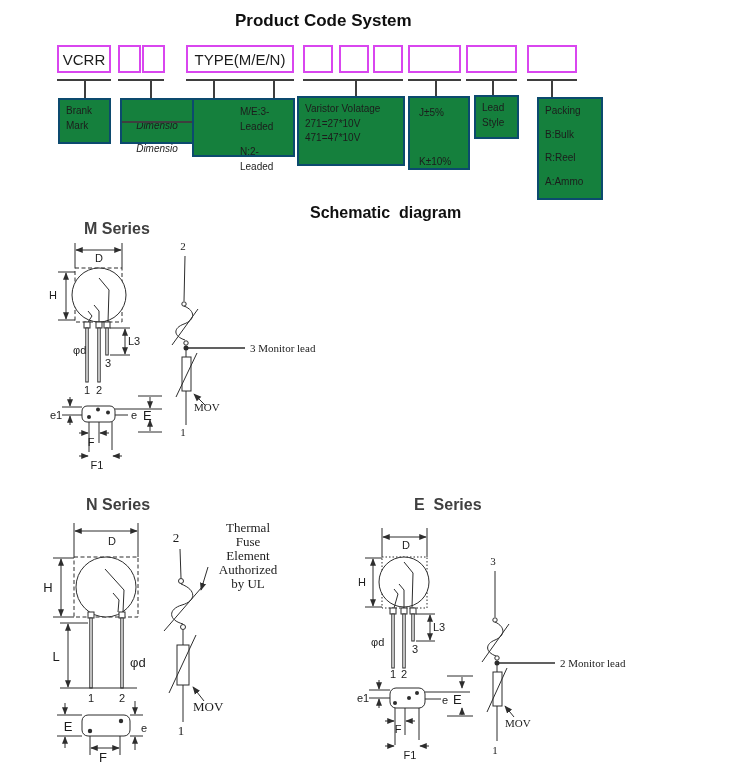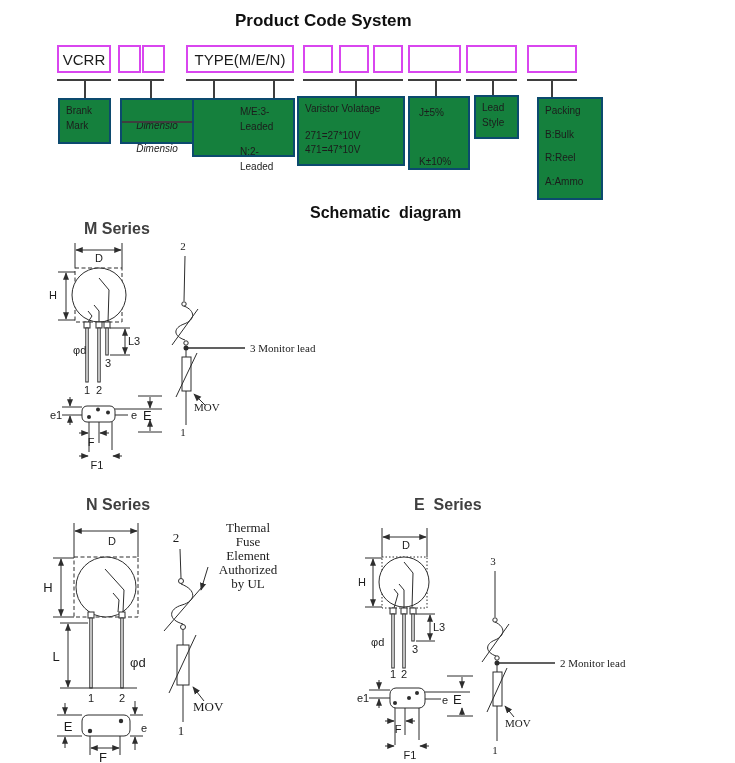--- a/index.html
+++ b/index.html
@@ -82,21 +82,21 @@
   <div class="dim-cell" style="margin-top:2px;">Dimensio</div>
 </div>
 
 <div class="desc-box" style="left:192px;top:98px;width:103px;height:59px;padding-top:5px;padding-left:46px;">
   <div>M/E:3-Leaded</div>
   <div style="margin-top:11px;">N:2-Leaded</div>
 </div>
 
 <div class="desc-box" style="left:297px;top:96px;width:108px;height:70px;padding-top:4px;">
   <div>Varistor Volatage</div>
-  <div style="margin-top:12px;">271=27*10V</div>
+  <div style="">271=27*10V</div>
   <div>471=47*10V</div>
 </div>
 
 <div class="desc-box" style="left:408px;top:96px;width:62px;height:74px;padding-top:8px;padding-left:9px;">
   <div>J±5%</div>
   <div style="margin-top:34px;">K±10%</div>
 </div>
 
 <div class="desc-box" style="left:474px;top:95px;width:45px;height:44px;padding-top:4px;">
   <div>Lead</div>

